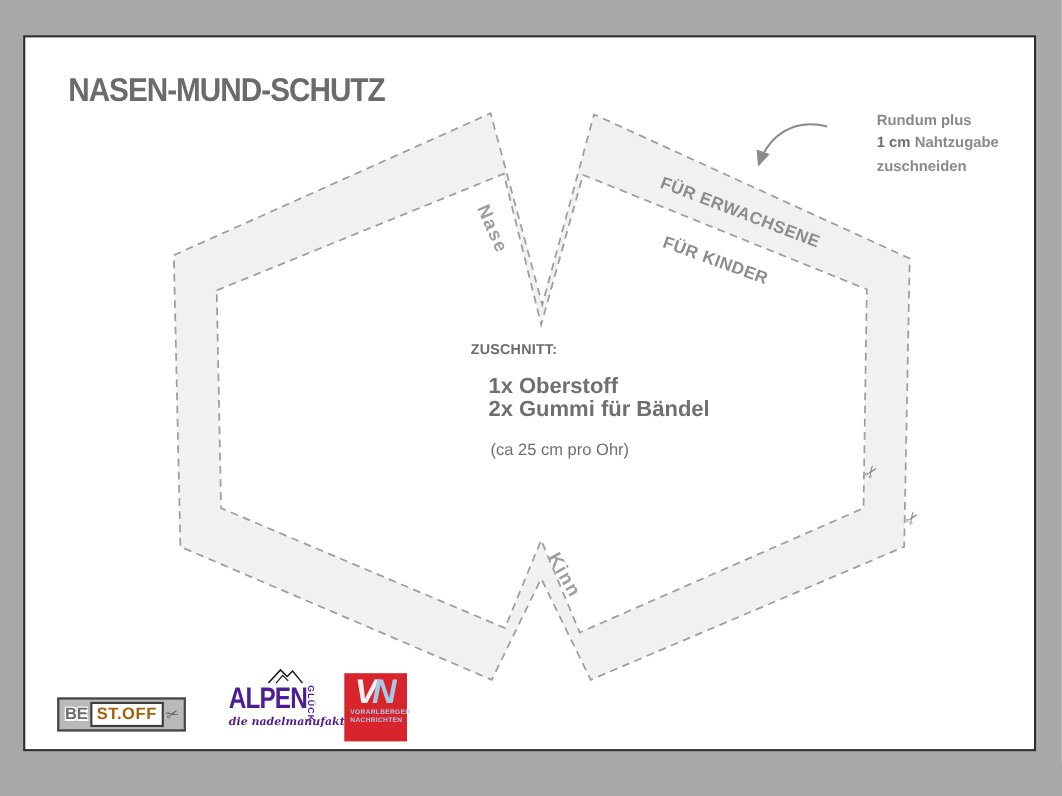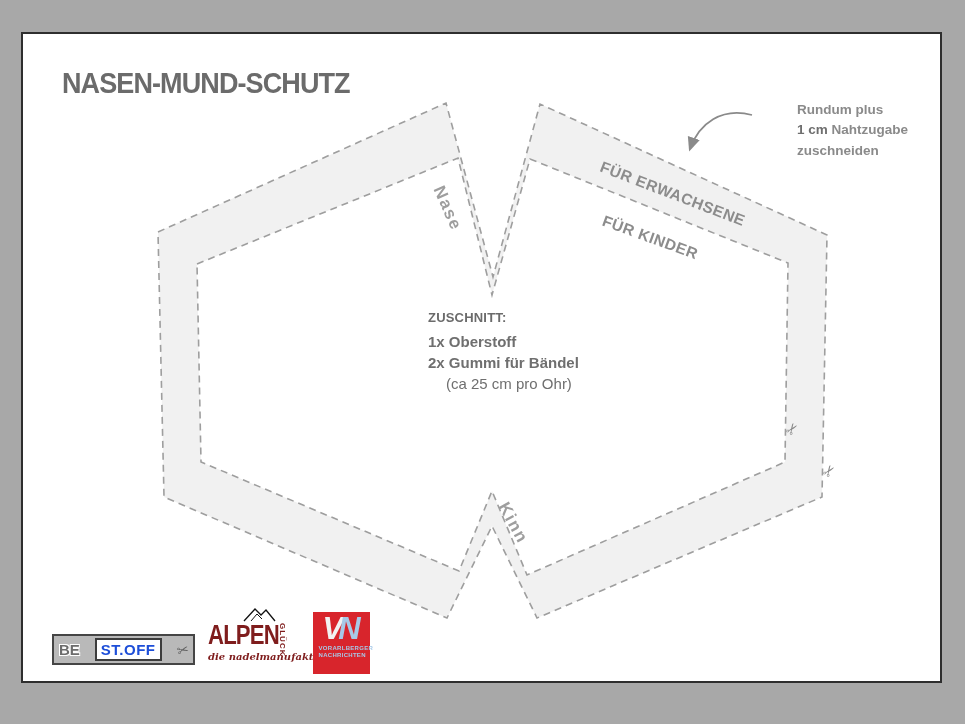--- a/index.html
+++ b/index.html
@@ -21,40 +21,40 @@
              letter-spacing:1.5px;font-size:17px;white-space:nowrap;}
   .band-label{position:absolute;font-weight:700;color:#8c8c8c;transform-origin:left top;
               font-size:15.5px;letter-spacing:.5px;white-space:nowrap;}
   .lbl-nase{left:447px;top:183px;transform:rotate(66deg);}
   .lbl-kinn{left:511px;top:499px;transform:rotate(61deg);}
   .lbl-erw{left:604px;top:158px;transform:rotate(21deg);}
   .lbl-kind{left:606px;top:212px;transform:rotate(20deg);}
 
   .zuschnitt{position:absolute;left:428px;top:310px;color:#6f6f6f;}
   .zuschnitt h2{margin:0 0 6px 0;font-size:13px;font-weight:800;color:#6b6b6b;letter-spacing:.2px;}
-  .zuschnitt ul{list-style:none;margin:0;padding:0;font-size:15px;font-weight:700;line-height:21px;}
+  .zuschnitt ul{list-style:none;margin:16px;padding:0;font-size:20px;font-weight:700;line-height:21px;}
   .zuschnitt .note{font-size:15px;font-weight:400;margin-left:18px;line-height:21px;}
 
   .scissors{position:absolute;font-size:15px;color:#8a8a8a;font-family:"DejaVu Sans",sans-serif;}
   .sc1{left:786px;top:420px;transform:rotate(-55deg);}
   .sc2{left:823px;top:462px;transform:rotate(-55deg);}
 
   
   .bestoff{position:absolute;left:52px;top:634px;height:27px;background:#b9b9b9;
            border:2px solid #454545;box-sizing:content-box;display:flex;align-items:center;
-           padding:0 5px;gap:15px;}
+           padding:0 5px;gap:2px;}
   .bestoff .be{font-size:15px;font-weight:800;color:#6d6d6d;
                text-shadow:-1px -1px 0 #fff,1px -1px 0 #fff,-1px 1px 0 #fff,1px 1px 0 #fff;}
   .bestoff .box{background:#fff;border:2px solid #3c3c3c;padding:0 4px;font-size:15px;
-                font-weight:800;color:#1d4ed8;letter-spacing:.5px;line-height:19px;}
+                font-weight:800;color:#a16207;letter-spacing:.5px;line-height:19px;}
   .bestoff .sc{color:#5f5f5f;font-size:14px;transform:rotate(-15deg);
                font-family:"DejaVu Sans",sans-serif;}
 
   
-  .alpen{position:absolute;left:208px;top:606px;width:92px;height:58px;color:#7f1d1d;}
+  .alpen{position:absolute;left:208px;top:606px;width:92px;height:58px;color:#4c1d95;}
   .alpen .mts{position:absolute;left:34px;top:0;}
   .alpen .name{position:absolute;left:0;top:16px;font-size:27px;line-height:26px;font-weight:800;
                letter-spacing:-1px;transform:scaleX(.82);transform-origin:left top;}
   .alpen .vert{position:absolute;left:70px;top:17px;writing-mode:vertical-rl;font-size:8px;
                font-weight:800;letter-spacing:1px;}
   .alpen .tagline{position:absolute;left:0;top:45px;font-family:"DejaVu Serif",serif;
                   font-style:italic;font-size:10px;font-weight:600;white-space:nowrap;}
 
   
   .vn{position:absolute;left:313px;top:612px;width:57px;height:62px;background:#d8252c;

